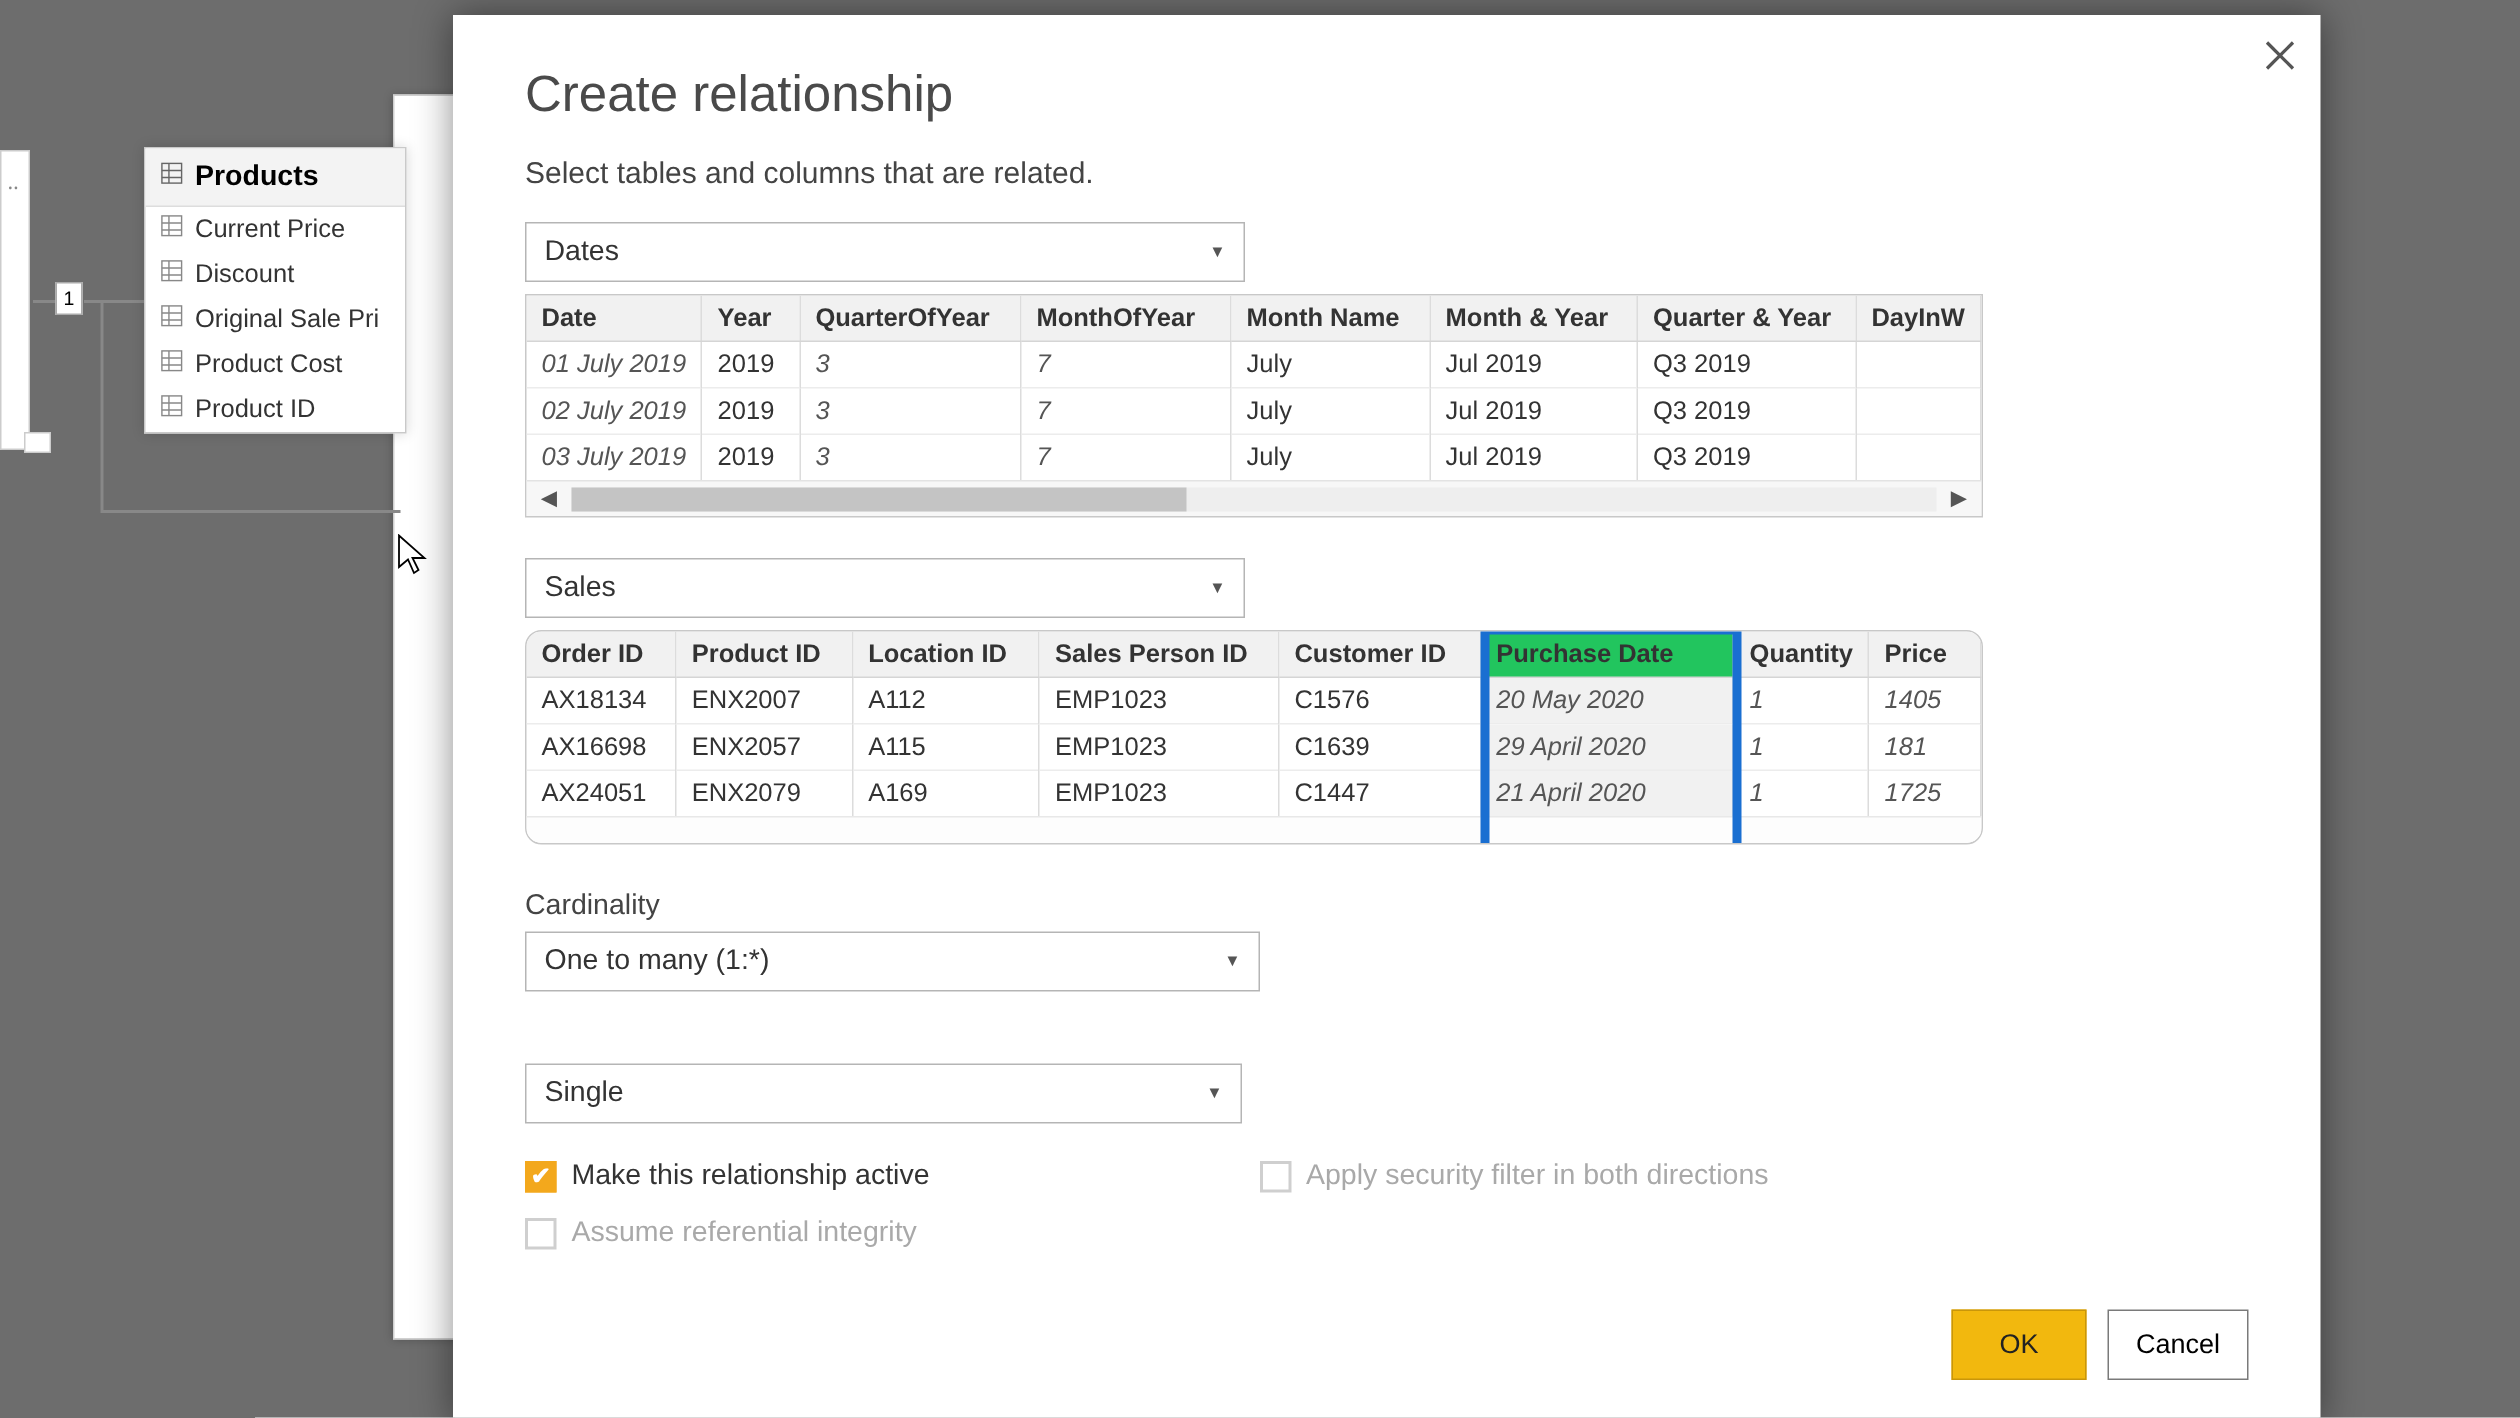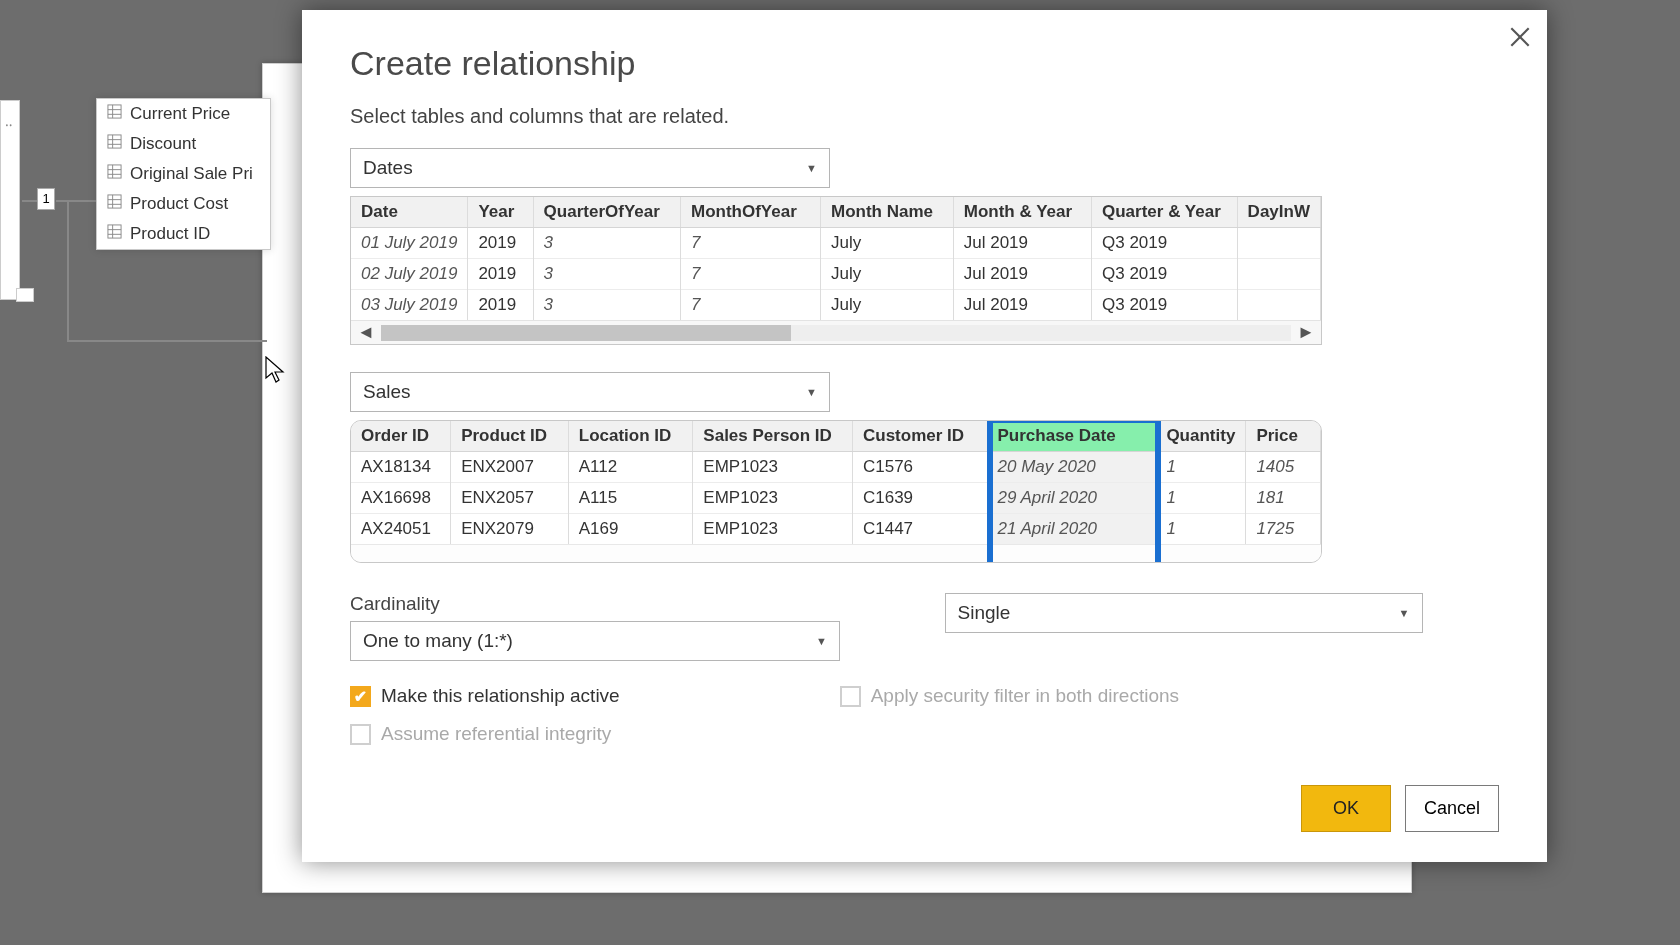--- a/index.html
+++ b/index.html
@@ -216,21 +216,21 @@
   }
 
   
   .highlight-box {
     position: absolute;
     border: 6px solid #1a6fd1;
     pointer-events: none;
   }
 
   
-  .opt-row { display: flex; gap: 40px; margin-top: 30px; }
+  .opt-row { display: flex; gap: 40px; margin-top: 30px; flex-direction: column; }
   .opt-col { flex: 1; }
   .opt-label { font-size: 19px; color: #444; margin-bottom: 6px; }
 
   .chk-row {
     display: flex;
     align-items: center;
     gap: 10px;
     font-size: 19px;
     margin-top: 16px;
   }
@@ -291,20 +291,31 @@
 <div class="link-one">1</div>
 <div class="link-line2"></div>
 <div class="link-line3"></div>
 <div class="link-line4"></div>
 
 <div class="bg-panel-right">
   <div class="bg-panel-close">✕</div>
 </div>
 
 <div class="card">
+  <div class="card-header">
+    <span class="tbl-icon">
+      <svg viewBox="0 0 16 16">
+          <rect x="1" y="1" width="14" height="14" fill="none" stroke="#666"></rect>
+          <line x1="1" y1="6" x2="15" y2="6" stroke="#666"></line>
+          <line x1="1" y1="11" x2="15" y2="11" stroke="#666"></line>
+          <line x1="6" y1="1" x2="6" y2="15" stroke="#666"></line>
+        </svg>
+    </span>
+    <span>Products</span>
+  </div>
   <div class="card-row">
       <span class="tbl-icon"><svg viewBox="0 0 16 16">
           <rect x="1" y="1" width="14" height="14" fill="none" stroke="#888"></rect>
           <line x1="1" y1="6" x2="15" y2="6" stroke="#888"></line>
           <line x1="1" y1="11" x2="15" y2="11" stroke="#888"></line>
           <line x1="6" y1="1" x2="6" y2="15" stroke="#888"></line>
         </svg></span>
       <span>Current Price</span>
     </div>
   <div class="card-row">
@@ -452,21 +463,21 @@
             <col class="c7">
             <col class="c8">
           </colgroup>
         <thead>
             <tr>
           <th>Order ID</th>
           <th>Product ID</th>
           <th>Location ID</th>
           <th>Sales Person ID</th>
           <th>Customer ID</th>
-          <th style="background:#86efac">Purchase Date</th>
+          <th style="background:#22c55e">Purchase Date</th>
           <th>Quantity</th>
           <th>Price</th>
         </tr>
           </thead>
         <tbody>
           <tr>
             <td>AX18134</td>
             <td>ENX2007</td>
             <td>A112</td>
             <td>EMP1023</td>

